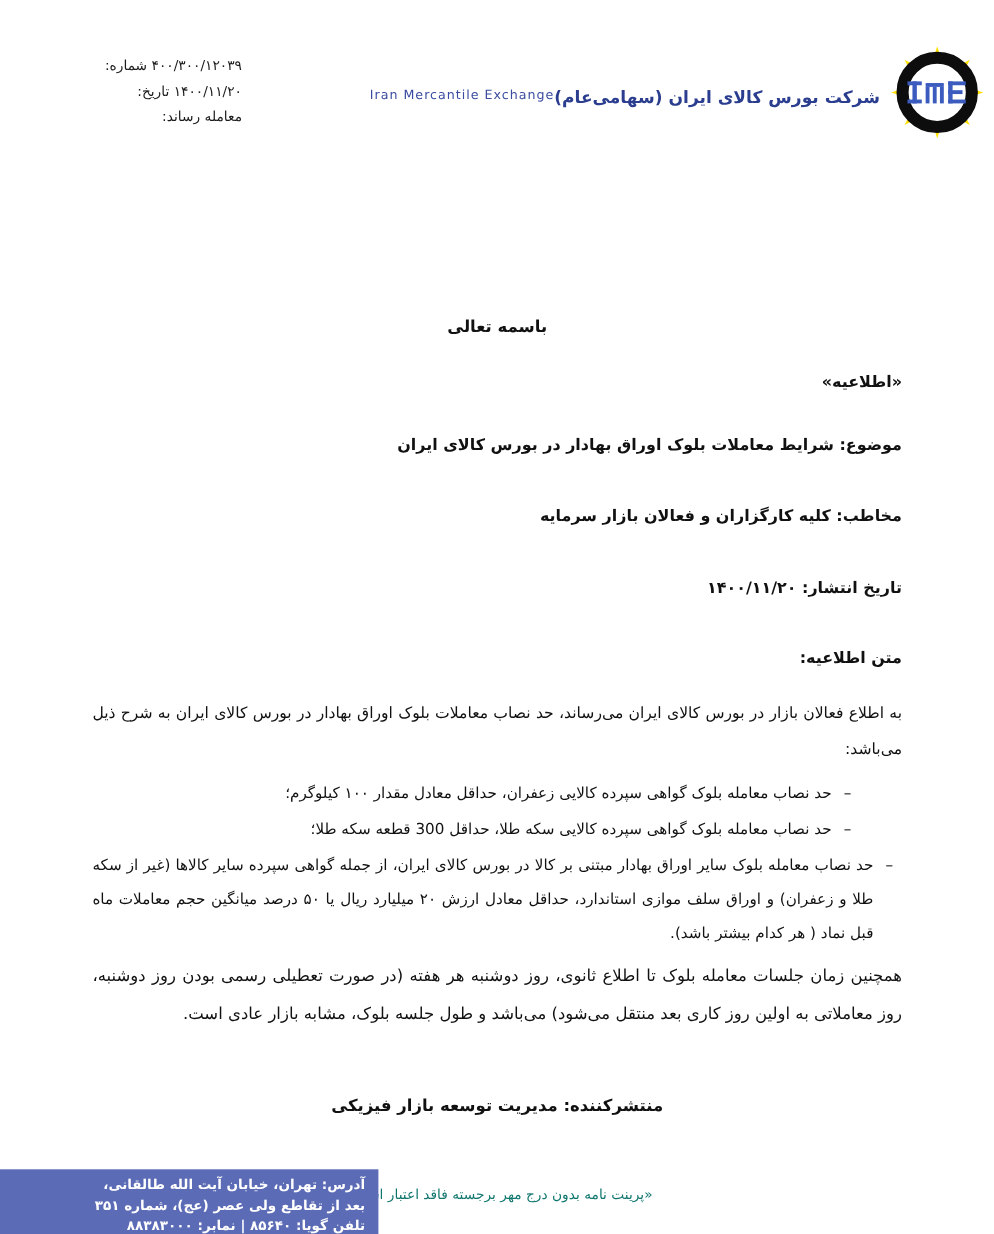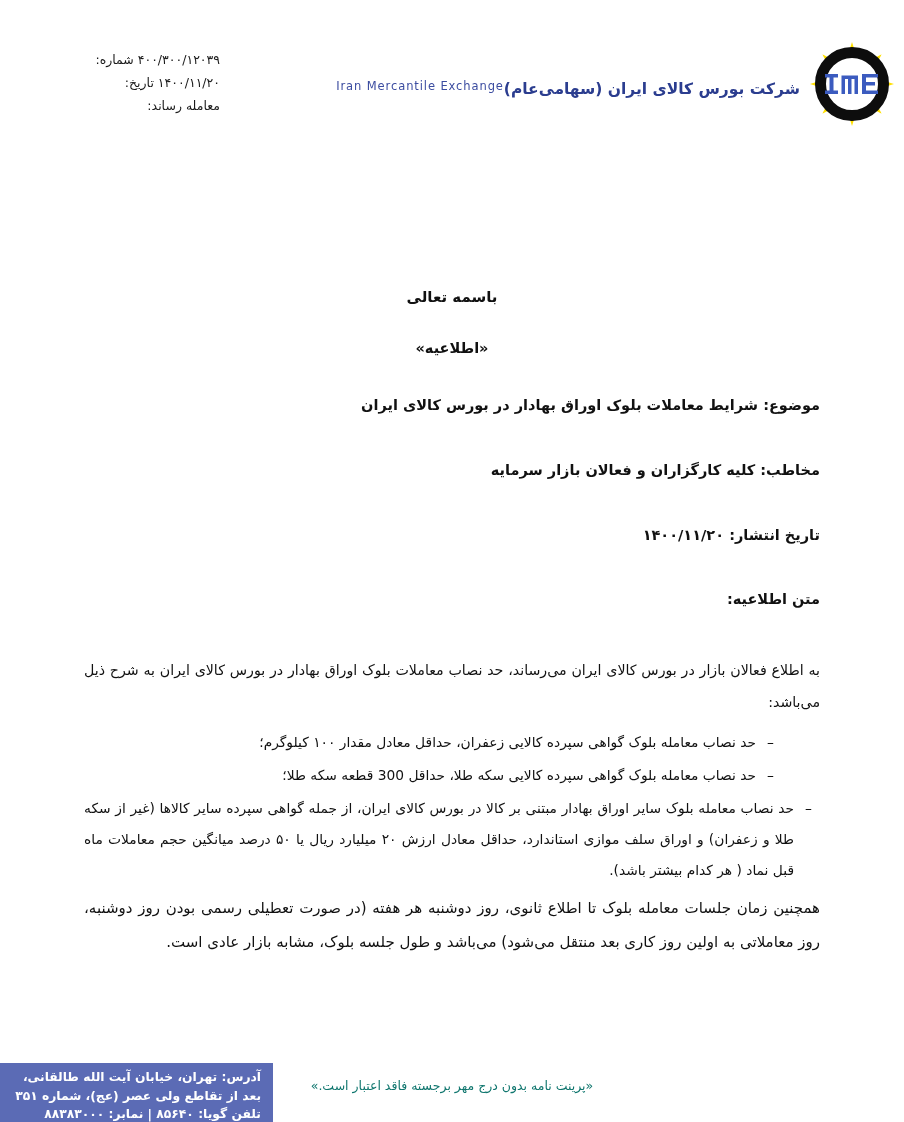--- a/index.html
+++ b/index.html
@@ -135,32 +135,32 @@
     direction: rtl;
     text-align: right;
   }
   .centered {
     text-align: center;
     font-weight: 700;
     font-size: 15px;
     color: #111;
   }
   .basmale { margin: 0 0 34px 0; }
-  .etelaieh { margin: 0 0 38px 0; font-size: 14.5px; }
+  .etelaieh { margin: 0 0 38px 0; font-size: 14.5px; text-align: right; }
 
   .field {
     font-size: 14.5px;
     font-weight: 700;
     margin: 0 0 42px 0;
     line-height: 1.6;
   }
   .field .key { font-weight: 700; }
   .field .val { font-weight: 700; }
   .field.pub { margin-bottom: 40px; }
-  .field.matn { margin-bottom: 44px; }
+  .field.matn { margin-bottom: 23px; }
 
   .para {
     font-size: 14.2px;
     line-height: 2.25;
     margin: 0 0 8px 0;
     text-align: justify;
     text-justify: inter-word;
   }
 
   ul.bullets {
@@ -212,21 +212,21 @@
     text-align: center;
     direction: rtl;
     font-size: 12.5px;
     color: #0f766e;
   }
 
   .addr-box {
     position: absolute;
     left: 0;
     top: 1063px;
-    width: 273px;
+    width: 344px;
     height: 59px;
     background: #5b6bb5;
     color: #ffffff;
     direction: rtl;
     text-align: right;
     box-sizing: border-box;
     padding: 5px 12px 20px 10px;
     font-size: 12.3px;
     font-weight: 700;
     line-height: 1.52;
@@ -303,20 +303,21 @@
     <p class="para">به اطلاع فعالان بازار در بورس کالای ایران می‌رساند، حد نصاب معاملات بلوک اوراق بهادار در بورس کالای ایران به شرح ذیل می‌باشد:</p>
 
     <ul class="bullets">
       <li>حد نصاب معامله بلوک گواهی سپرده کالایی زعفران، حداقل معادل مقدار ۱۰۰ کیلوگرم؛</li>
       <li>حد نصاب معامله بلوک گواهی سپرده کالایی سکه طلا، حداقل 300 قطعه سکه طلا؛</li>
       <li class="wide">حد نصاب معامله بلوک سایر اوراق بهادار مبتنی بر کالا در بورس کالای ایران، از جمله گواهی سپرده سایر کالاها (غیر از سکه طلا و زعفران) و اوراق سلف موازی استاندارد، حداقل معادل ارزش ۲۰ میلیارد ریال یا ۵۰ درصد میانگین حجم معاملات ماه قبل نماد ( هر کدام بیشتر باشد).</li>
     </ul>
 
     <p class="closing">همچنین زمان جلسات معامله بلوک تا اطلاع ثانوی، روز دوشنبه هر هفته (در صورت تعطیلی رسمی بودن روز دوشنبه، روز معاملاتی به اولین روز کاری بعد منتقل می‌شود) می‌باشد و طول جلسه بلوک، مشابه بازار عادی است.</p>
 
+    <p class="publisher">منتشرکننده: مدیریت توسعه بازار فیزیکی</p>
   </div>
 
   <div class="disclaimer">«پرینت نامه بدون درج مهر برجسته فاقد اعتبار است.»</div>
 
   <div class="addr-box">
     <div>آدرس: تهران، خیابان آیت الله طالقانی،</div>
     <div>بعد از تقاطع ولی عصر (عج)، شماره ۳۵۱</div>
     <div>تلفن گویا: ۸۵۶۴۰ | نمابر: ۸۸۳۸۳۰۰۰</div>
   </div>
 

